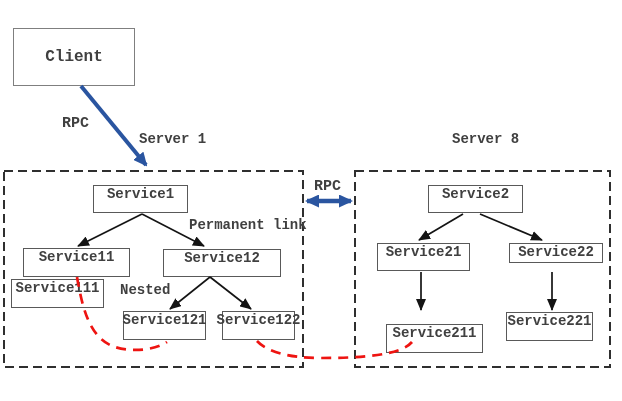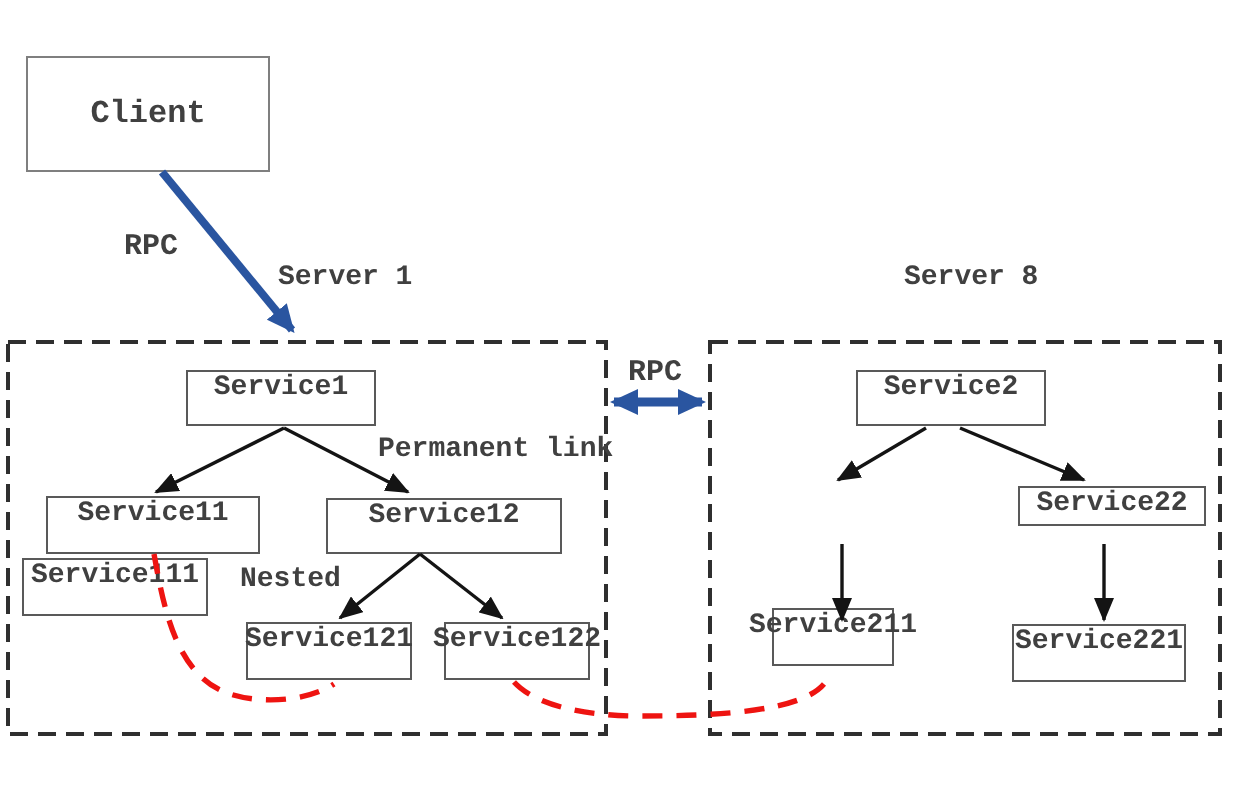--- a/index.html
+++ b/index.html
@@ -85,23 +85,26 @@
   <div class="node" style="left:123px;top:311px;width:83px;height:29px">
     <span>Service121</span>
   </div>
   <div class="node" style="left:222px;top:311px;width:73px;height:29px">
     <span>Service122</span>
   </div>
 
   <div class="node" style="left:428px;top:185px;width:95px;height:28px">
     <span>Service2</span>
   </div>
+  <div class="node" style="left:377px;top:243px;width:93px;height:28px">
+    <span>Service21</span>
+  </div>
   <div class="node" style="left:509px;top:243px;width:94px;height:20px">
     <span>Service22</span>
   </div>
-  <div class="node" style="left:386px;top:304px;width:61px;height:29px">
+  <div class="node" style="left:386px;top:324px;width:97px;height:29px">
     <span>Service211</span>
   </div>
   <div class="node" style="left:506px;top:312px;width:87px;height:29px">
     <span>Service221</span>
   </div>
 
 </div>
 
 </body></html>

